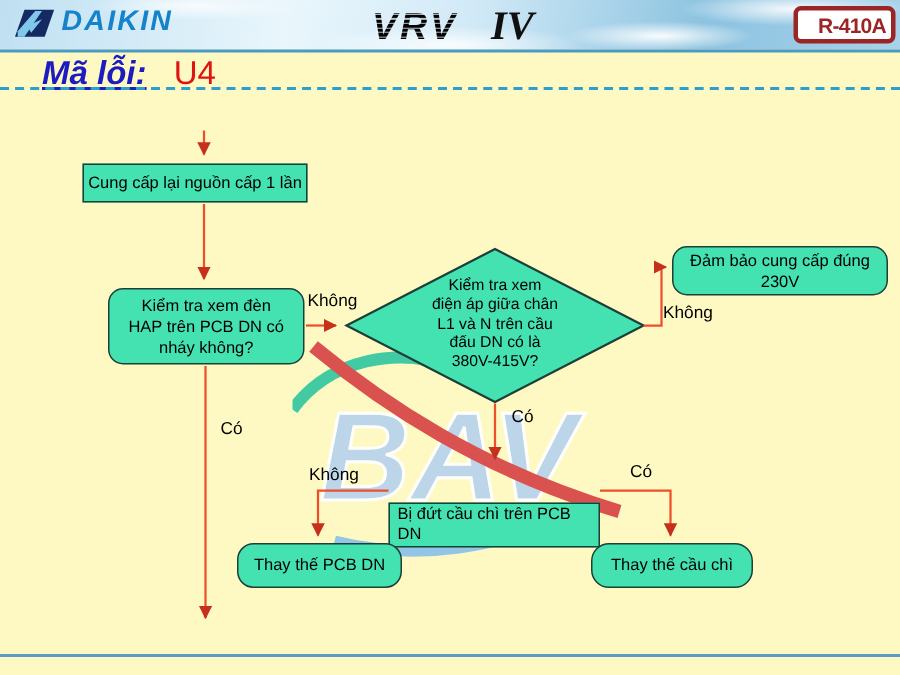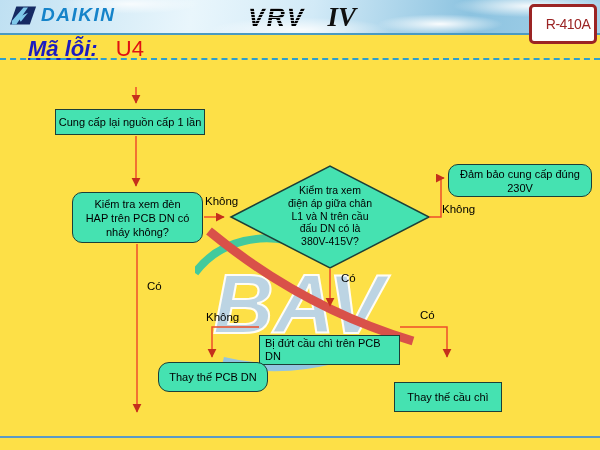--- a/index.html
+++ b/index.html
@@ -1,17 +1,17 @@
 <!DOCTYPE html>
 <html style="--node_fill: #45e2b1; --node_border: #1c3f38; --arrow: #ee4e2b; --arrowhead: #c5301c; --brand_blue: #1583c9; --badge_red: #9b2424; --error_label_blue: #1c1cc0; --error_code_red: #e01212; --separator_blue: #2d9fce; --footer_blue: #5b9ac5;"><head>
 <meta charset="utf-8">
 <style>
   html,body { margin:0; padding:0; }
   .stage {
-    position:relative; width:600px; height:450px; background:#fde047;
+    position:relative; width:600px; height:450px; background:#fef9c3;
     font-family:"Liberation Sans","DejaVu Sans",sans-serif; overflow:hidden;
   }
   
   .header {
     position:absolute; left:0; top:0; width:600px; height:33px;
     border-bottom:2px solid #4b9ac2; box-sizing:content-box;
     background:
       radial-gradient(ellipse 90px 14px at 440px 24px, rgba(255,255,255,.95), rgba(255,255,255,0) 70%),
       radial-gradient(ellipse 110px 16px at 530px 6px,  rgba(255,255,255,.9),  rgba(255,255,255,0) 70%),
       radial-gradient(ellipse 130px 18px at 300px 30px, rgba(255,255,255,.85), rgba(255,255,255,0) 70%),
@@ -29,23 +29,23 @@
     .vrv-main {
       background:repeating-linear-gradient(180deg,#000 0 2.2px,#b9c4cc 2.2px 3px);
       -webkit-background-clip:text; background-clip:text; color:transparent;
     }
   }
   .vrv-iv {
     font-family:"Liberation Serif","DejaVu Serif",serif; font-size:27px;
     font-style:italic; font-weight:600; color:#101010; margin-left:22px;
   }
   .r410a {
-    position:absolute; left:529px; top:4px; width:68px; height:40px; box-sizing:border-box;
+    position:absolute; left:529px; top:4px; width:68px; height:25px; box-sizing:border-box;
     border:3px solid var(--badge_red,#9b2424); border-radius:5px; background:#fff;
-    color:var(--badge_red,#9b2424); font-weight:normal; font-size:14px; letter-spacing:-0.5px;
+    color:var(--badge_red,#9b2424); font-weight:bold; font-size:14px; letter-spacing:-0.5px;
     display:flex; align-items:center; justify-content:center;padding-left:10px;
   }
   
   .error-row { position:absolute; left:28px; top:36px; font-size:22px; white-space:nowrap; }
   .error-label { color:var(--error_label_blue,#1c1cc0); font-weight:bold; font-style:italic; text-decoration:underline; }
   .error-value { color:var(--error_code_red,#e01212); margin-left:12px; }
   .dashed-sep { position:absolute; left:0; top:58px; width:600px; height:0; border-top:2px dashed var(--separator_blue,#2d9fce); }
   .footer-line { position:absolute; left:0; top:436px; width:600px; height:2px; background:var(--footer_blue,#5b9ac5); }
   
   .watermark { position:absolute; left:195px; top:225px; z-index:1; opacity:.95; }
@@ -61,21 +61,21 @@
     background:var(--node_fill,#45e2b1); border:1.5px solid var(--node_border,#1c3f38);
     color:#000; font-size:11px; line-height:13px; white-space:pre-line;
     display:flex; align-items:center; justify-content:center; text-align:center;
   }
   .n-start        { left:55px;  top:109px; width:150px; height:26px; }
   .n-check-hap    { left:72px;  top:192px; width:131px; height:51px; border-radius:10px; line-height:14px; }
   .n-ensure-230v  { left:448px; top:164px; width:144px; height:33px; line-height:14px;border-radius:10px; }
   .n-fuse-blown   { left:259px; top:312px; width:141px; height:30px;
                     justify-content:flex-start; text-align:left; padding:0 5px;margin-top:23px; }
   .n-replace-pcb  { left:158px; top:362px; width:110px; height:30px;border-radius:11px; }
-  .n-replace-fuse { left:394px; top:382px; width:108px; height:30px; }
+  .n-replace-fuse { left:394px; top:362px; width:108px; height:30px;border-radius:12px; }
   .diamond-text {
     position:absolute; z-index:4; left:255px; top:184px; width:150px;
     font-size:10.5px; line-height:12.8px; text-align:center; white-space:pre-line; color:#000;
   }
   
   .edge-label { position:absolute; z-index:4; font-size:11.5px; color:#000; white-space:nowrap; }
   .l-hap-no     { left:205px; top:195px; }
   .l-hap-yes    { left:147px; top:280px; }
   .l-voltage-no { left:442px; top:203px; }
   .l-voltage-yes{ left:341px; top:272px; }

